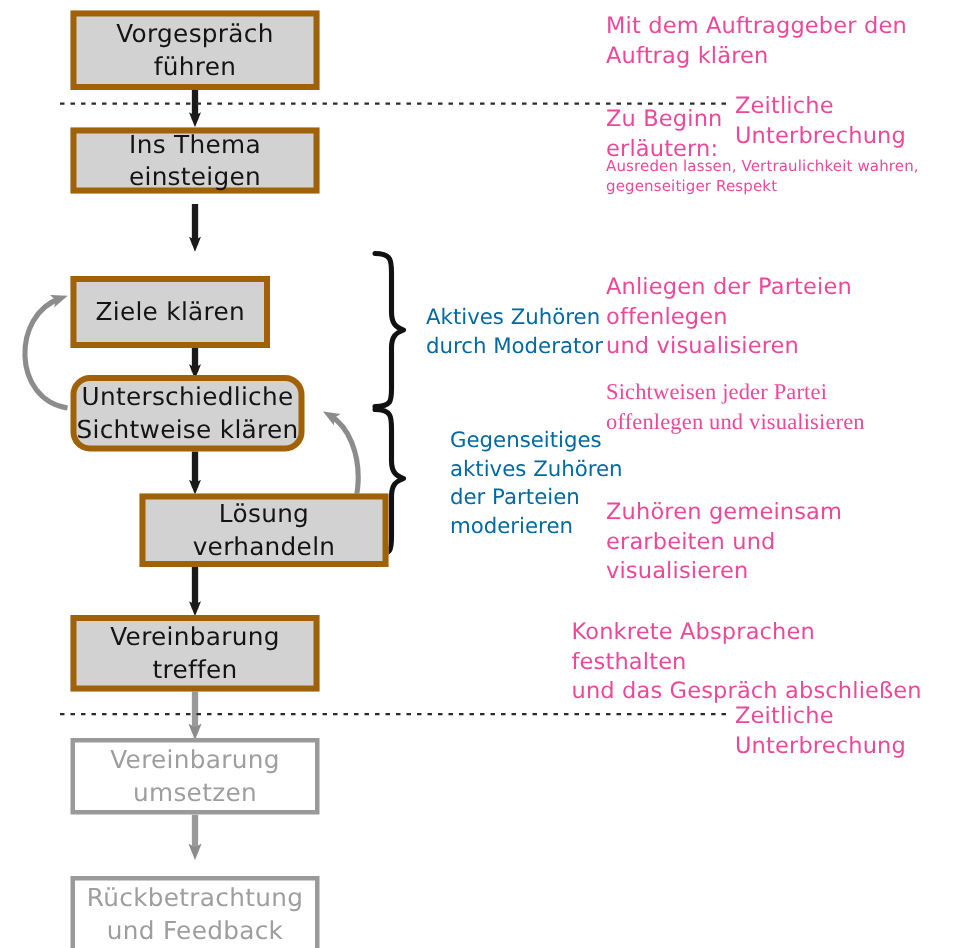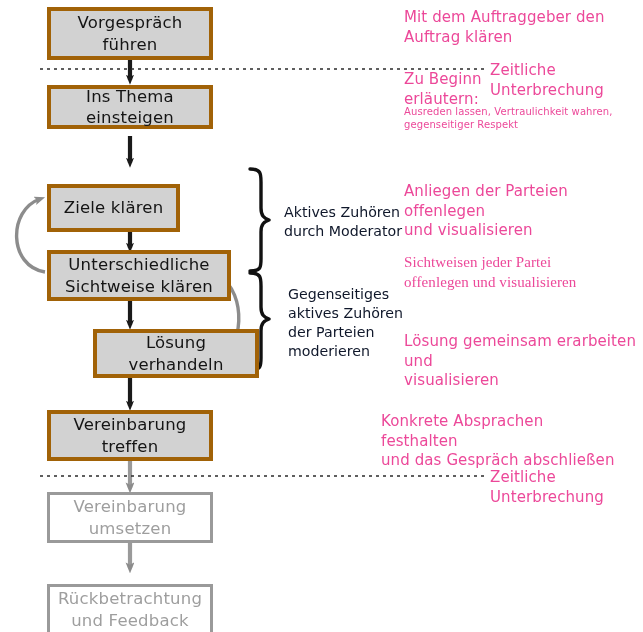--- a/index.html
+++ b/index.html
@@ -47,21 +47,21 @@
     color: #ec4899;
     line-height: 1.3;
     white-space: pre-line;
     letter-spacing: 0.1px;
   }
   .anno.lg  { font-size: 15px; }
   .anno.sm  { font-size: 10px; line-height: 1.32; }
   .anno.brk { font-size: 15px; background:#ffffff; padding-left:3px; }
   .brace-label {
     position: absolute;
-    color: #0f172a;
+    color: #0369a1;
     font-size: 14.2px;
     line-height: 1.33;
     white-space: pre-line;
   }
   
   #overlay {
     position: absolute;
     left: 0; top: 0;
     width: 643px; height: 632px;
     pointer-events: none;
@@ -127,21 +127,21 @@
 
   <div class="node active" style="left:47px; top:85px; width:166px; height:44px;">
     <span>Ins Thema
 einsteigen</span>
   </div>
 
   <div class="node active" style="left:47px; top:168px; width:133px; height:48px;margin-top:16px;">
     <span>Ziele klären</span>
   </div>
 
-  <div class="node active" style="left:47px; top:250px; width:184px; height:51px;">
+  <div class="node active" style="left:47px; top:250px; width:156px; height:51px;border-radius:13px;">
     <span>Unterschiedliche
 Sichtweise klären</span>
   </div>
 
   <div class="node active" style="left:47px; top:329px; width:166px; height:49px;margin-left:46px;">
     <span>Lösung verhandeln</span>
   </div>
 
   <div class="node active" style="left:47px; top:410px; width:166px; height:51px;">
     <span>Vereinbarung
@@ -154,40 +154,40 @@
   </div>
 
   <div class="node inactive" style="left:47px; top:572px; width:166px; height:51px;margin-top:12px;">
     <span>Rückbetrachtung
 und Feedback</span>
   </div>
 
   <div class="brace-label" style="left:284px; top:203px; width:120px;">Aktives Zuhören
 durch Moderator</div>
 
-  <div class="brace-label" style="left:288px; top:285px; width:120px;">Gegenseitiges
+  <div class="brace-label" style="left:300px; top:285px; width:120px;">Gegenseitiges
 aktives Zuhören
 der Parteien
 moderieren</div>
 
   <div class="anno lg" style="left:404px; top:8px; width:235px;">Mit dem Auftraggeber den
 Auftrag klären</div>
 
   <div class="anno lg" style="left:404px; top:70px; width:235px;">Zu Beginn die Regeln erläutern:</div>
 
   <div class="anno sm" style="left:404px; top:105px; width:240px;">Ausreden lassen, Vertraulichkeit wahren,
 gegenseitiger Respekt</div>
 
   <div class="anno lg" style="left:404px; top:182px; width:235px;">Anliegen der Parteien offenlegen
 und visualisieren</div>
 
   <div class="anno lg" style="left:404px; top:253px; width:235px;font-family:Liberation Serif, serif;">Sichtweisen jeder Partei
 offenlegen und visualisieren</div>
 
-  <div class="anno lg" style="left:404px; top:332px; width:235px;">Lösung gemeinsam erarbeiten und
+  <div class="anno lg" style="left:404px; top:332px; width:235px;">Zuhören gemeinsam erarbeiten und
 visualisieren</div>
 
   <div class="anno lg" style="left:381px; top:412px; width:235px;">Konkrete Absprachen festhalten
 und das Gespräch abschließen</div>
 
   <div class="anno brk" style="left:487px; top:61px;">Zeitliche Unterbrechung</div>
 
   <div class="anno brk" style="left:487px; top:468px;">Zeitliche Unterbrechung</div>
 
 </div>

